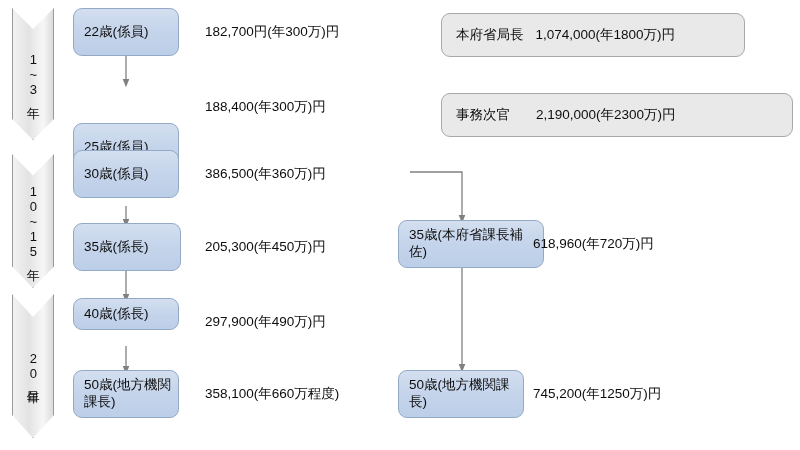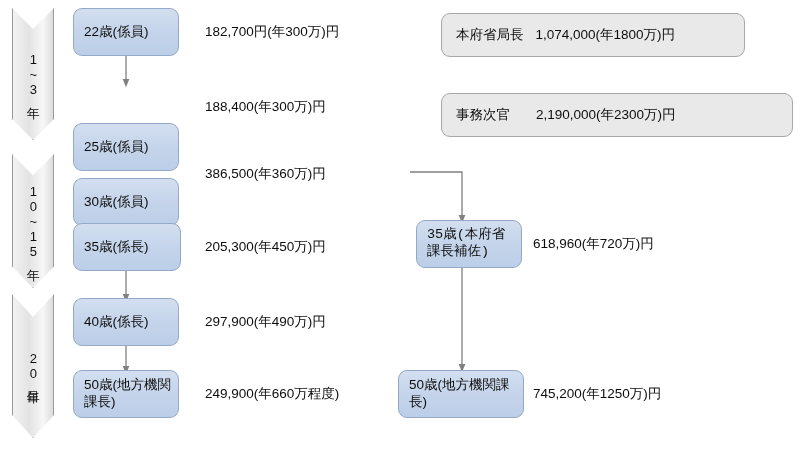--- a/index.html
+++ b/index.html
@@ -125,52 +125,52 @@
   <div class="banner" style="left:12px; top:294px; width:40px; height:142px;">
     <span class="banner-label">20年目</span>
   </div>
 
   <div class="box-blue" style="left:73px; top:8px; width:106px; height:48px;">
     <span>22歳(係員)</span>
   </div>
   <div class="box-blue" style="left:73px; top:83px; width:106px; height:48px;margin-top:40px;">
     <span>25歳(係員)</span>
   </div>
-  <div class="box-blue" style="left:73px; top:150px; width:106px; height:48px;margin-top:28px;">
+  <div class="box-blue" style="left:73px; top:150px; width:106px; height:48px;">
     <span>30歳(係員)</span>
   </div>
   <div class="box-blue" style="left:73px; top:223px; width:108px; height:48px;">
     <span>35歳(係長)</span>
   </div>
-  <div class="box-blue" style="left:73px; top:298px; width:106px; height:48px;">
+  <div class="box-blue" style="left:73px; top:298px; width:106px; height:32px;">
     <span>40歳(係長)</span>
   </div>
   <div class="box-blue" style="left:73px; top:370px; width:106px; height:48px;">
     <span>50歳(地方機関課長)</span>
   </div>
 
   <div class="amount" style="left:205px; top:24px;">182,700円(年300万)円</div>
   <div class="amount" style="left:205px; top:99px;">188,400(年300万)円</div>
   <div class="amount" style="left:205px; top:166px;">386,500(年360万)円</div>
   <div class="amount" style="left:205px; top:239px;">205,300(年450万)円</div>
   <div class="amount" style="left:205px; top:314px;">297,900(年490万)円</div>
-  <div class="amount" style="left:205px; top:386px;">249,900(年660万程度)</div>
+  <div class="amount" style="left:205px; top:386px;">358,100(年660万程度)</div>
 
   <div class="box-gray" style="left:441px; top:13px; width:304px; height:44px;">
     <span>本府省局長</span>
     <span style="display:inline-block; width:12px;"></span>
     <span>1,074,000(年1800万)円</span>
   </div>
   <div class="box-gray" style="left:441px; top:93px; width:352px; height:44px;">
     <span>事務次官</span>
     <span style="display:inline-block; width:26px;"></span>
     <span>2,190,000(年2300万)円</span>
   </div>
 
-  <div class="box-blue" style="left:416px; top:220px; width:106px; height:48px;font-family:Liberation Mono, monospace;">
+  <div class="box-blue" style="left:398px; top:220px; width:146px; height:48px;">
     <span>35歳(本府省課長補佐)</span>
   </div>
   <div class="box-blue" style="left:398px; top:370px; width:126px; height:48px;">
     <span>50歳(地方機関課長)</span>
   </div>
 
   <div class="amount" style="left:533px; top:236px;">618,960(年720万)円</div>
   <div class="amount" style="left:533px; top:386px;">745,200(年1250万)円</div>
 
 </div>

